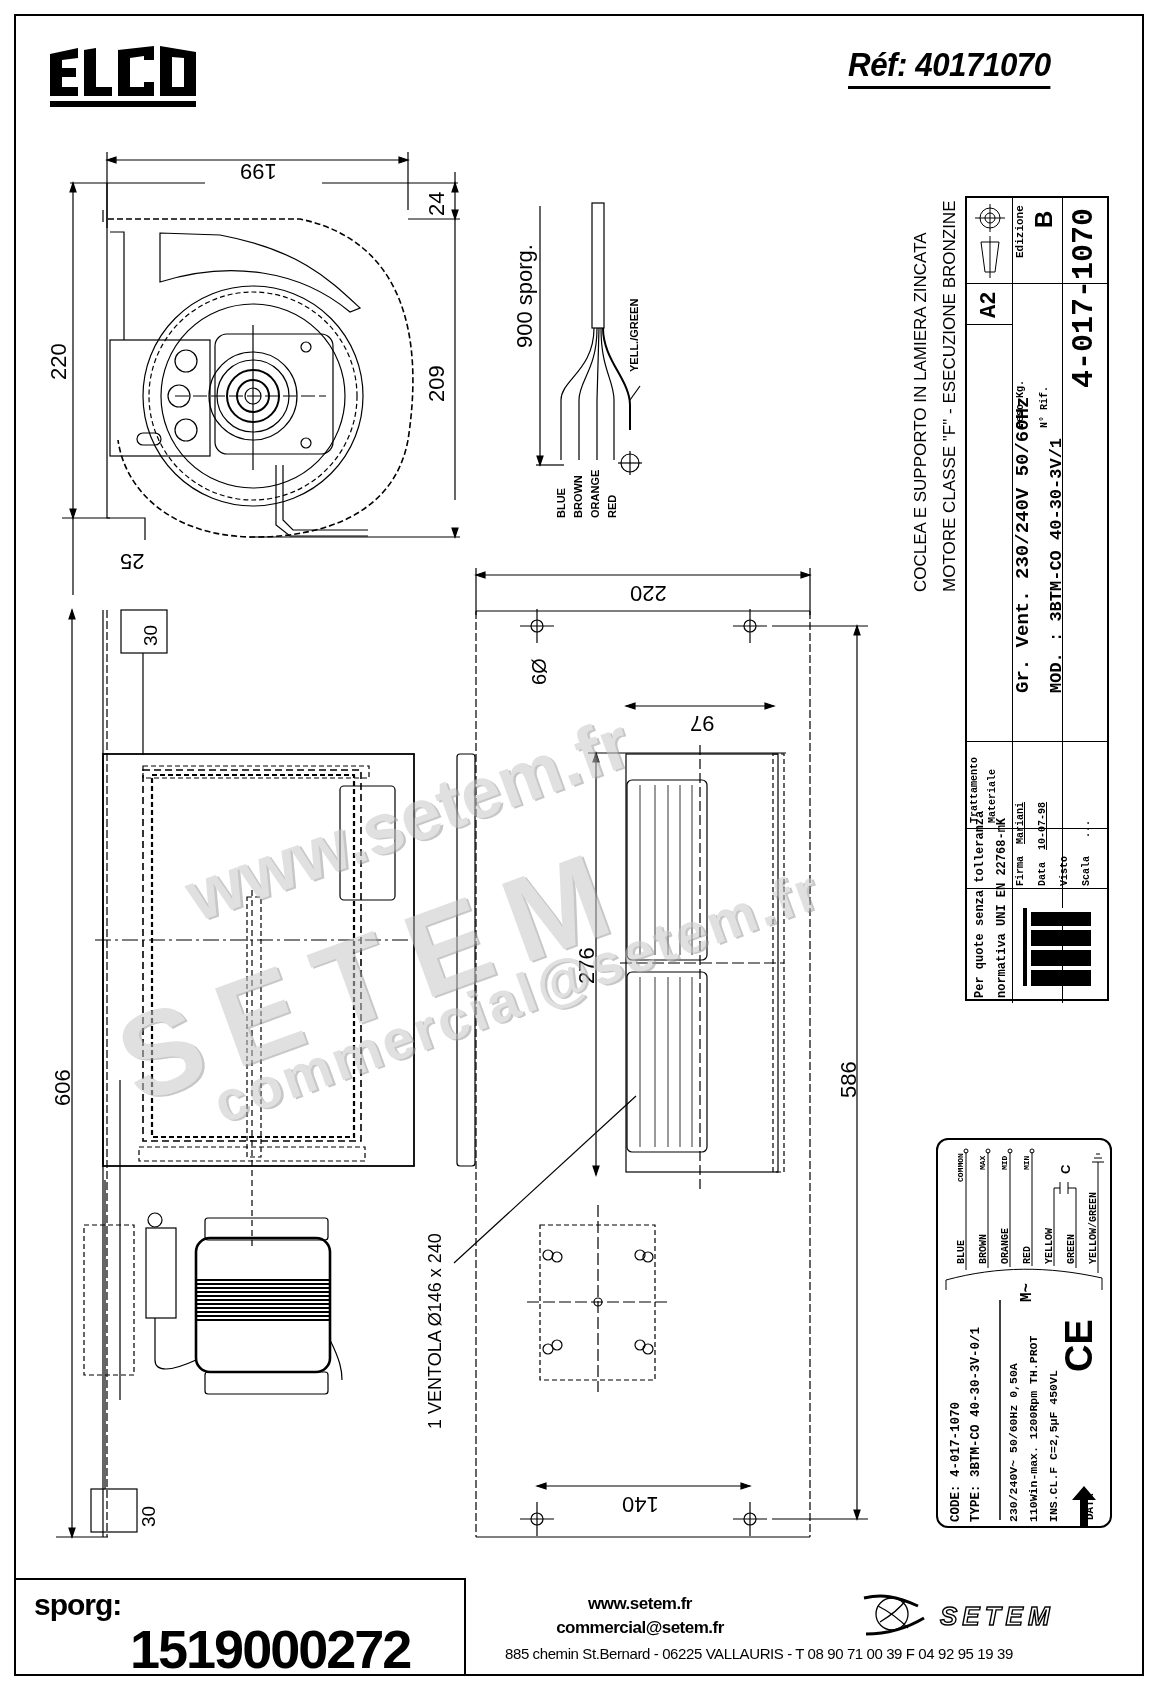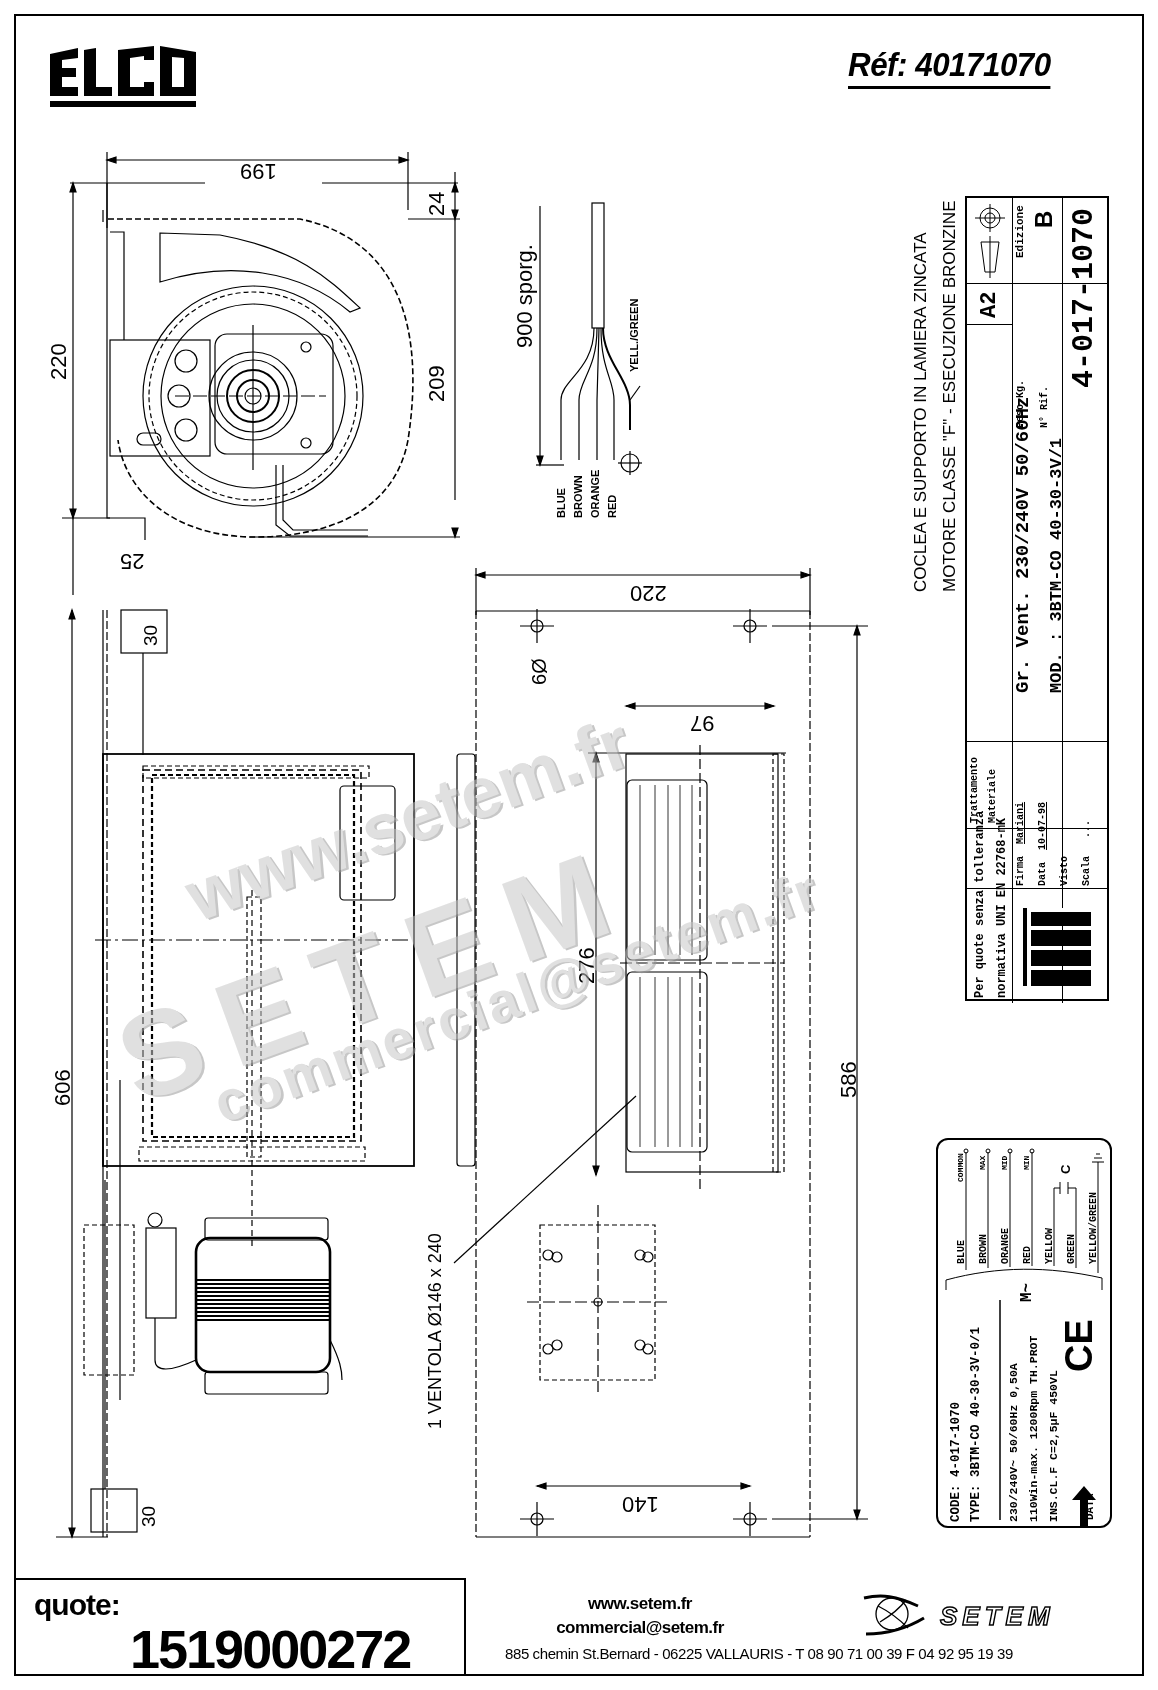--- a/index.html
+++ b/index.html
@@ -388,21 +388,21 @@
   <div class="vtext mono" style="left:66px;top:382px;transform:rotate(-90deg);font-size:11.5px;line-height:20px;">
     <div>230/240V~   50/60Hz   0,50A</div>
     <div>110Win-max.  1200Rpm  TH.PROT</div>
     <div>INS.CL.F  C=2,5µF 450VL</div>
   </div>
   <div class="vtext" style="left:120px;top:232px;transform:rotate(-90deg);font-size:38px;font-weight:bold;">CE</div>
   <div class="vtext mono" style="left:146px;top:380px;transform:rotate(-90deg);font-size:11px;">DATA</div>
 </div>
 
 <div class="code-box">
-  <div class="code-label">quote:</div>
+  <div class="code-label">sporg:</div>
   <div class="code-value">1519000272</div>
 </div>
 <div class="footer-web">
   <div>www.setem.fr</div>
   <div>commercial@setem.fr</div>
 </div>
 <svg class="abs" style="left:856px;top:1590px;" width="74" height="48" viewBox="0 0 74 48">
   <g fill="none" stroke="#000" stroke-width="1.3">
     <circle cx="36" cy="24" r="16"></circle>
     <path d="M22,16 C34,22 44,30 52,38"></path>

